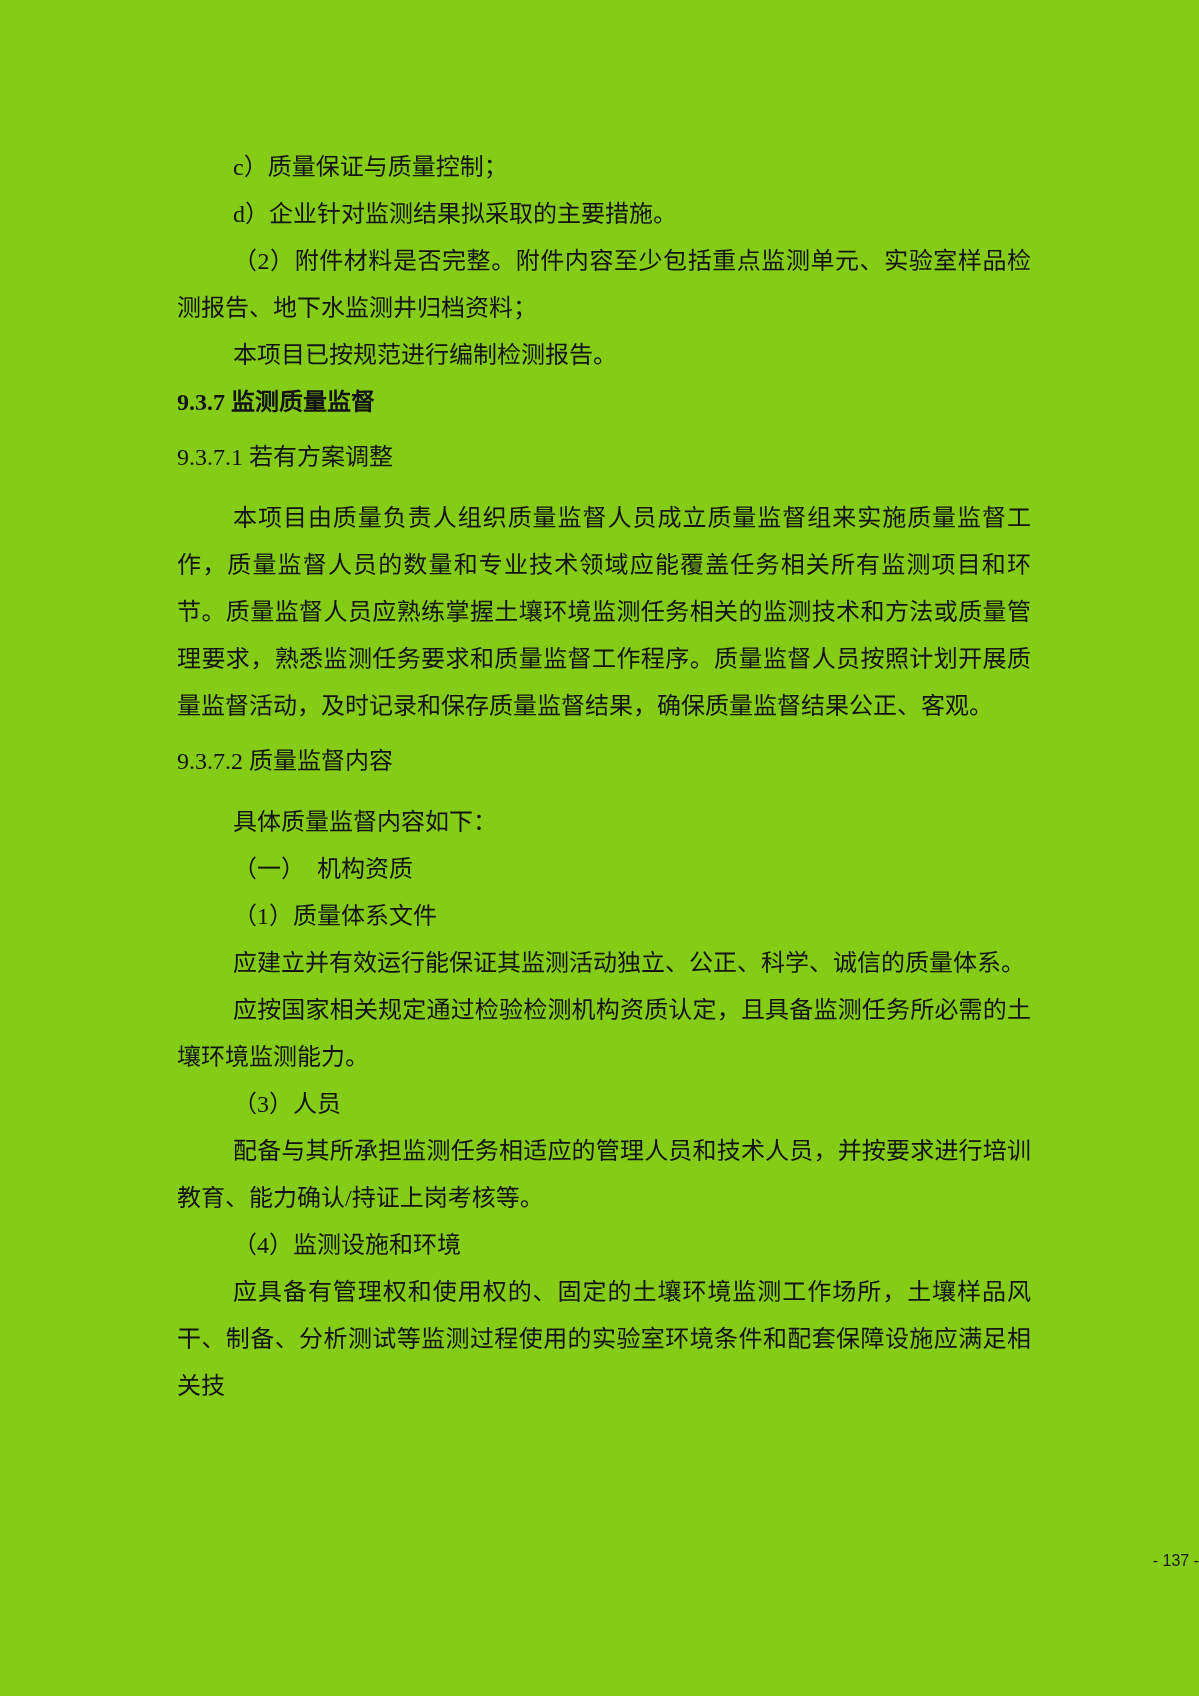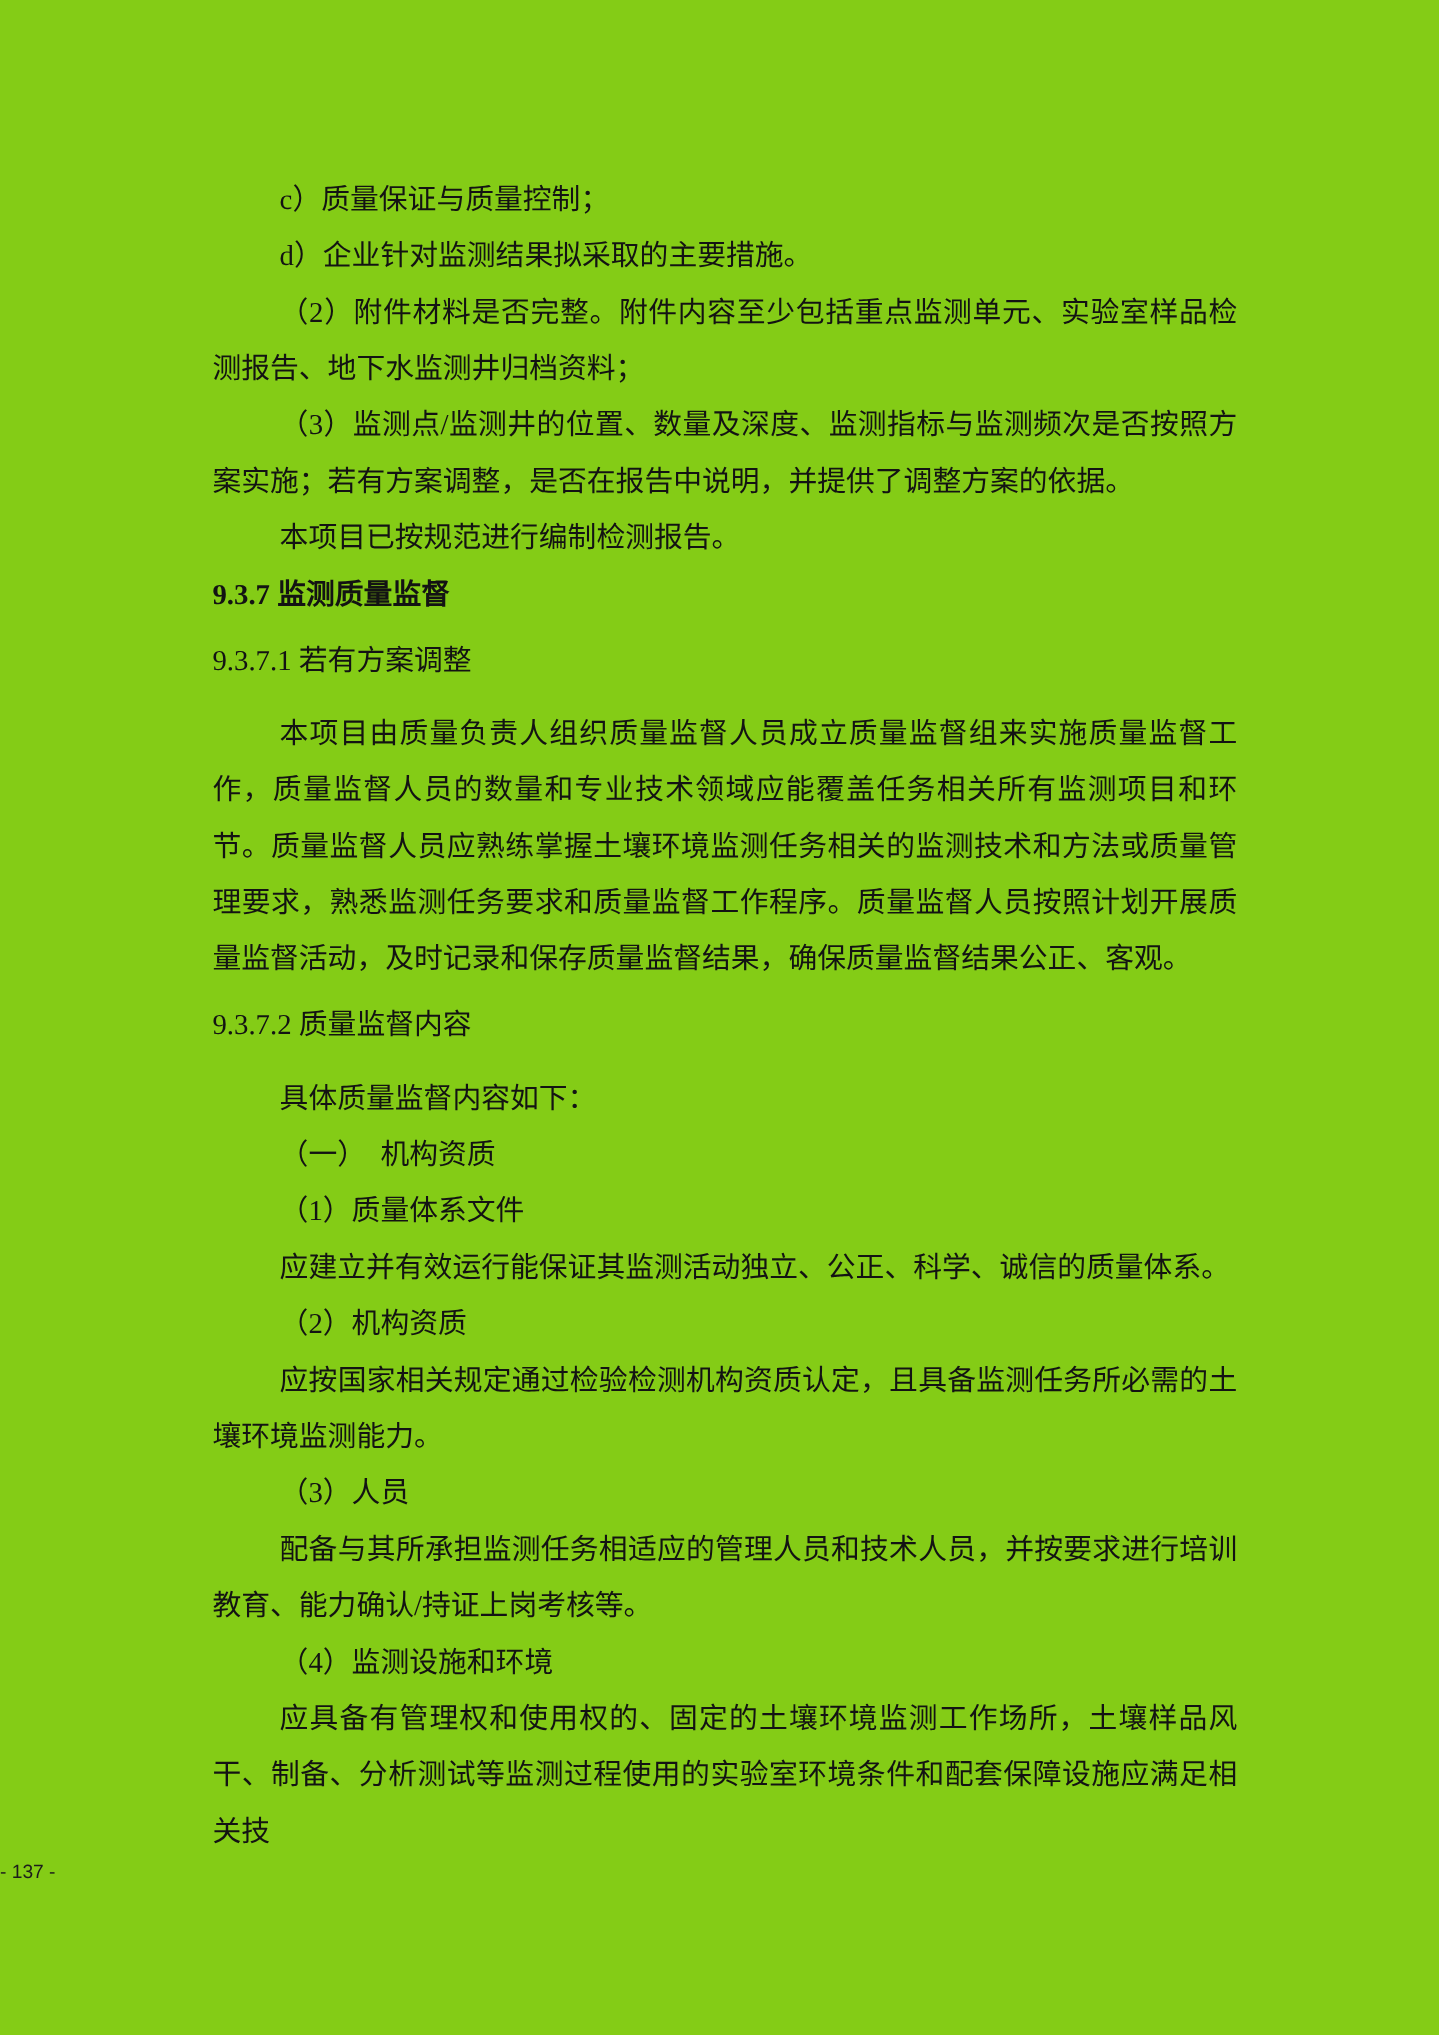--- a/index.html
+++ b/index.html
@@ -30,46 +30,44 @@
   .block { margin: 0; }
   .body-indent { text-indent: 56px; }
   .body-indent-bold { text-indent: 56px; font-weight: normal; }
   .heading3 { font-weight: bold; text-indent: 0; }
   .heading4 { margin: 8px 0 14px 0; text-indent: 0; }
   .footer {
     position: absolute;
     top: 1552px;
     left: 0;
     width: 100%;
-    text-align: left;
+    text-align: right;
     font-family: "Liberation Sans", "DejaVu Sans", sans-serif;
     font-size: 16px;
     color: #1c1c1c;
   }
 </style>
 </head>
 <body>
 
 <div class="page">
   <div class="content">
 
   <div class="block body-indent">c）质量保证与质量控制；</div>
       <div class="block body-indent">d）企业针对监测结果拟采取的主要措施。</div>
       <div class="block body-indent">（2）附件材料是否完整。附件内容至少包括重点监测单元、实验室样品检测报告、地下水监测井归档资料；</div>
-      <div class="block body-indent">（3）监测点/监测井的位置、数量及深度、监测指标与监测频次是否按照方案实施；若有方案调整，是否在报告中说明，并提供了调整方案的依据。</div>
       <div class="block body-indent-bold">本项目已按规范进行编制检测报告。</div>
       <div class="block heading3">9.3.7 监测质量监督</div>
       <div class="block heading4">9.3.7.1 若有方案调整</div>
       <div class="block body-indent">本项目由质量负责人组织质量监督人员成立质量监督组来实施质量监督工作，质量监督人员的数量和专业技术领域应能覆盖任务相关所有监测项目和环节。质量监督人员应熟练掌握土壤环境监测任务相关的监测技术和方法或质量管理要求，熟悉监测任务要求和质量监督工作程序。质量监督人员按照计划开展质量监督活动，及时记录和保存质量监督结果，确保质量监督结果公正、客观。</div>
       <div class="block heading4">9.3.7.2 质量监督内容</div>
       <div class="block body-indent">具体质量监督内容如下：</div>
       <div class="block body-indent">（一）　机构资质</div>
       <div class="block body-indent">（1）质量体系文件</div>
       <div class="block body-indent">应建立并有效运行能保证其监测活动独立、公正、科学、诚信的质量体系。</div>
-      <div class="block body-indent">（2）机构资质</div>
       <div class="block body-indent">应按国家相关规定通过检验检测机构资质认定，且具备监测任务所必需的土壤环境监测能力。</div>
       <div class="block body-indent">（3）人员</div>
       <div class="block body-indent">配备与其所承担监测任务相适应的管理人员和技术人员，并按要求进行培训教育、能力确认/持证上岗考核等。</div>
       <div class="block body-indent">（4）监测设施和环境</div>
       <div class="block body-indent">应具备有管理权和使用权的、固定的土壤环境监测工作场所，土壤样品风干、制备、分析测试等监测过程使用的实验室环境条件和配套保障设施应满足相关技</div>
     </div>
   <div class="footer">
     <span>- 137 -</span>
   </div>
 </div>

